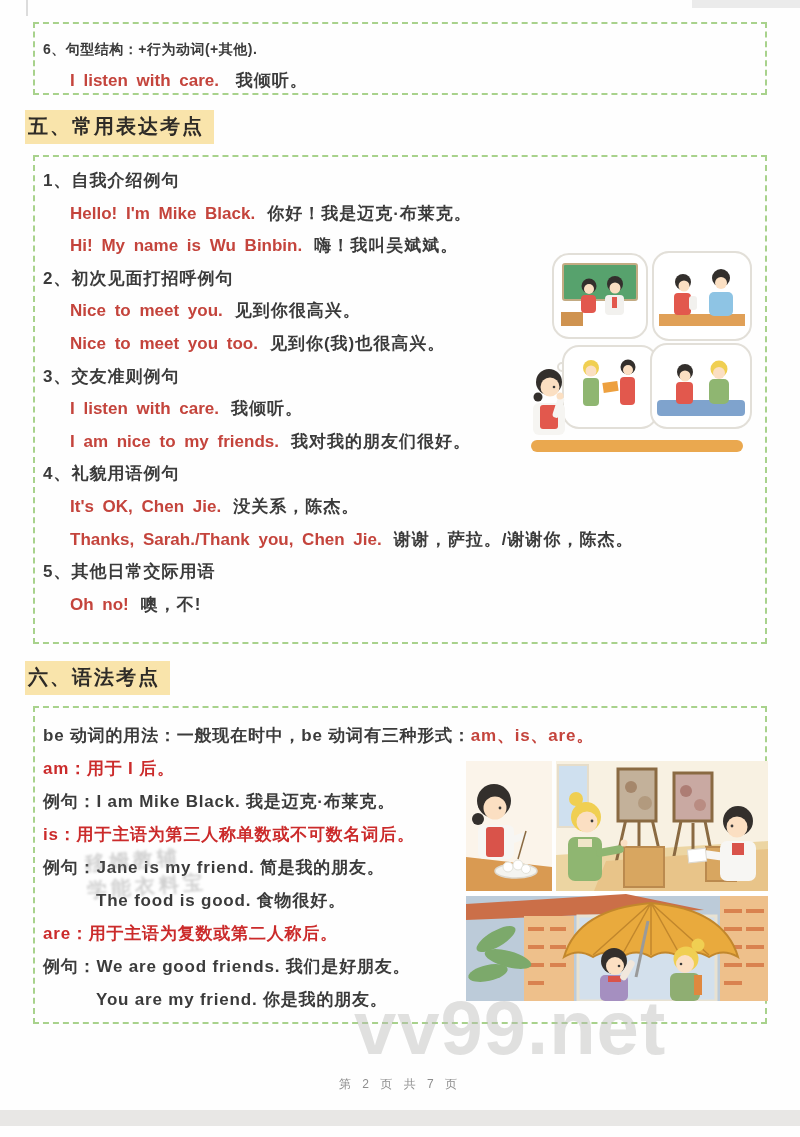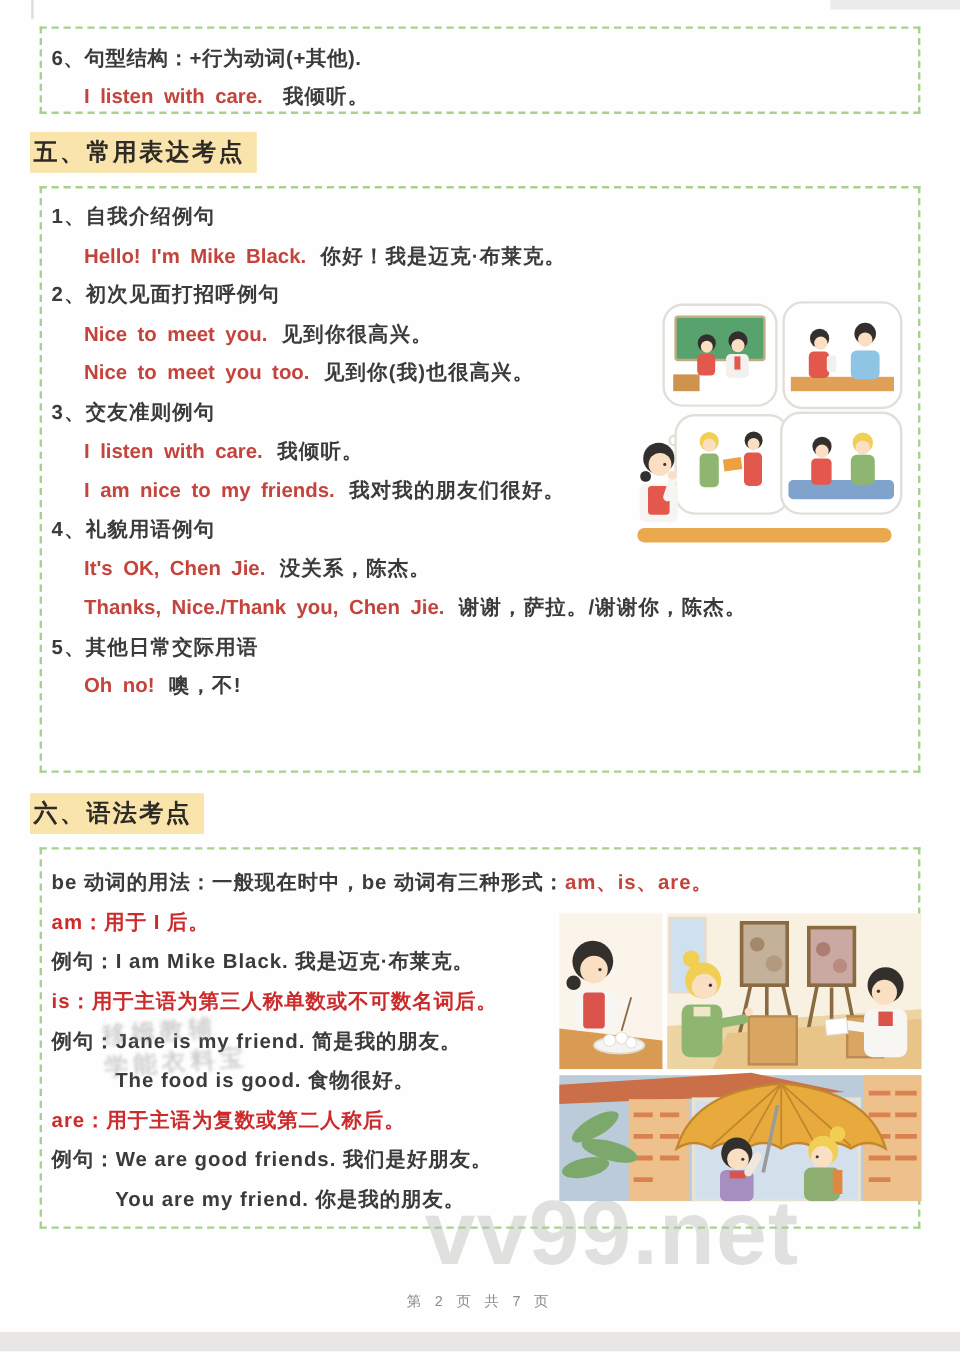--- a/index.html
+++ b/index.html
@@ -14,21 +14,21 @@
   .edge-left  { position:absolute; left:26px; top:0; width:2px; height:16px; background:#c9c9c9; opacity:.65; }
   .edge-right { position:absolute; right:0; top:0; width:108px; height:8px; background:#d8d8d8; opacity:.5; }
 
   .dashed-box {
     position:absolute; border:2px dashed #a8d28c; background:transparent;
   }
   .box-sentence { left:33px; top:22px;  width:734px; height:73px;  padding:10px 0 0 8px; }
   .box-expr     { left:33px; top:155px; width:734px; height:489px; padding:8px 0 0 8px; }
   .box-grammar  { left:33px; top:706px; width:734px; height:318px; padding:11px 0 0 8px; }
 
-  .h-line { font-size:17px; line-height:30px; font-weight:600; letter-spacing:.5px; }
+  .h-line { font-size:14px; line-height:30px; font-weight:600; letter-spacing:.5px; }
   .ex-line { padding-left:27px; line-height:33px; font-size:17px; }
 
   .section-heading {
     position:absolute; left:25px; display:inline-block;
     background:#f9e4ab; color:#2e2b27;
     font-size:20px; font-weight:700; letter-spacing:2px;
     padding:3px 10px 4px 3px;
     text-align:center;
   }
   .heading-expr    { top:110px; }
@@ -85,29 +85,30 @@
       <span class="red-en">I listen with care.</span>
       <span class="zh-part">我倾听。</span>
     </div>
   </div>
 
   <div class="section-heading heading-expr">五、常用表达考点</div>
 
   <div class="dashed-box box-expr">
     <div class="line"><span class="num-label">1、自我介绍例句</span></div>
     <div class="line example"><span class="red-en">Hello! I'm Mike Black.</span><span class="zh-part">你好！我是迈克·布莱克。</span></div>
+    <div class="line example"><span class="red-en">Hi! My name is Wu Binbin.</span><span class="zh-part">嗨！我叫吴斌斌。</span></div>
     <div class="line"><span class="num-label">2、初次见面打招呼例句</span></div>
     <div class="line example"><span class="red-en">Nice to meet you.</span><span class="zh-part">见到你很高兴。</span></div>
     <div class="line example"><span class="red-en">Nice to meet you too.</span><span class="zh-part">见到你(我)也很高兴。</span></div>
     <div class="line"><span class="num-label">3、交友准则例句</span></div>
     <div class="line example"><span class="red-en">I listen with care.</span><span class="zh-part">我倾听。</span></div>
     <div class="line example"><span class="red-en">I am nice to my friends.</span><span class="zh-part">我对我的朋友们很好。</span></div>
     <div class="line"><span class="num-label">4、礼貌用语例句</span></div>
     <div class="line example"><span class="red-en">It's OK, Chen Jie.</span><span class="zh-part">没关系，陈杰。</span></div>
-    <div class="line example"><span class="red-en">Thanks, Nice./Thank you, Chen Jie.</span><span class="zh-part">谢谢，萨拉。/谢谢你，陈杰。</span></div>
+    <div class="line example"><span class="red-en">Thanks, Sarah./Thank you, Chen Jie.</span><span class="zh-part">谢谢，萨拉。/谢谢你，陈杰。</span></div>
     <div class="line"><span class="num-label">5、其他日常交际用语</span></div>
     <div class="line example"><span class="red-en">Oh no!</span><span class="zh-part">噢，不!</span></div>
   </div>
 
   <div class="illo illo-think">
     <svg width="236" height="206" viewBox="0 0 236 206">
       <circle cx="42" cy="106" r="6" fill="#fff" stroke="#e2dfd8" stroke-width="2"></circle>
       <circle cx="31" cy="117" r="4" fill="#fff" stroke="#e2dfd8" stroke-width="2"></circle>
 
       <rect x="22" y="4" width="94" height="84" rx="16" fill="#fff" stroke="#e2dfd8" stroke-width="2"></rect>

